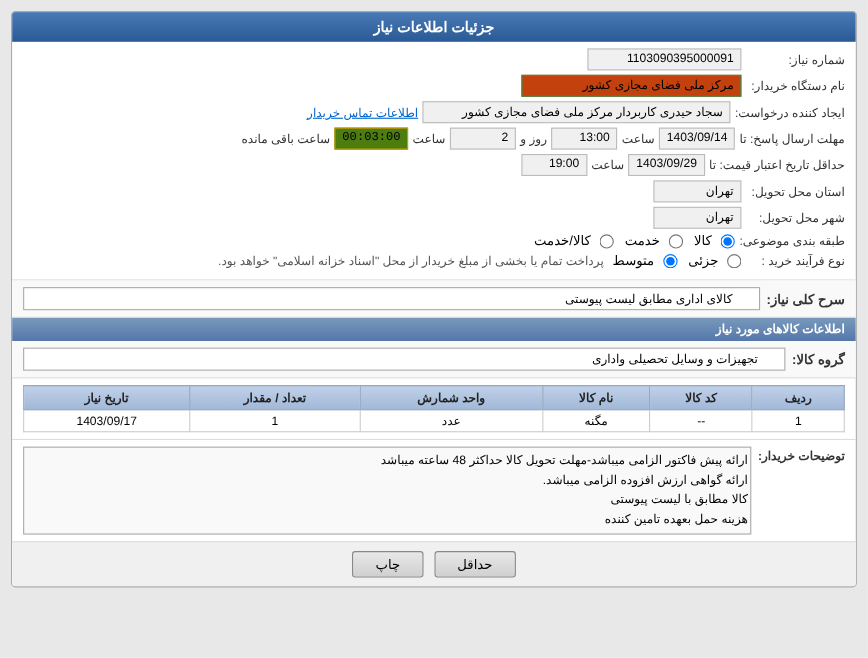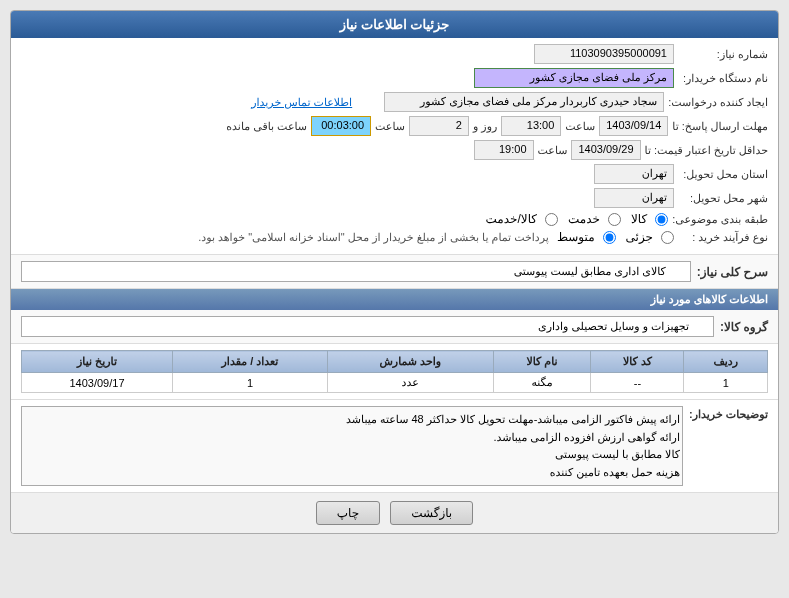--- a/index.html
+++ b/index.html
@@ -51,21 +51,21 @@
       font-size: 11px;
       min-height: 20px;
       display: inline-block;
     }
     .value-box.wide { min-width: 200px; }
     .value-box.medium { min-width: 140px; }
     .value-box.small { min-width: 80px; }
     .value-box.xsmall { min-width: 60px; }
     .value-box.green-border {
       border-color: #4a8a4a;
-      background: #c4b5fd;
+      background: #c2410c;
       padding-left: 32px;
     }
     .link-text {
       color: #0066cc;
       text-decoration: underline;
       cursor: pointer;
       font-size: 11px;
       text-align: right;
     }
     .inline-label {
@@ -193,33 +193,33 @@
       <span class="value-box medium">1103090395000091</span>
     </div>
 
     <div class="form-row">
       <span class="label">نام دستگاه خریدار:</span>
       <span class="value-box wide green-border">مرکز ملی فضای مجازی کشور</span>
     </div>
 
     <div class="form-row">
       <span class="label">ایجاد کننده درخواست:</span>
-      <span class="value-box" style="min-width:280px;margin-left:28px;">سجاد حیدری کاربردار مرکز ملی فضای مجازی کشور</span>
+      <span class="value-box" style="min-width:280px;">سجاد حیدری کاربردار مرکز ملی فضای مجازی کشور</span>
       <span class="link-text">اطلاعات تماس خریدار</span>
     </div>
 
     <div class="form-row">
       <span class="label">مهلت ارسال پاسخ: تا</span>
       <span class="value-box xsmall">1403/09/14</span>
       <span class="inline-label">ساعت</span>
       <span class="value-box xsmall">13:00</span>
       <span class="inline-label">روز و</span>
       <span class="value-box xsmall">2</span>
       <span class="inline-label">ساعت</span>
-      <span class="value-box xsmall" style="background:#7dd3fc;border-color:#cc9900;">00:03:00</span>
+      <span class="value-box xsmall" style="background:#4d7c0f;border-color:#cc9900;font-family:Liberation Mono, monospace;">00:03:00</span>
       <span class="inline-label">ساعت باقی مانده</span>
     </div>
 
     <div class="form-row">
       <span class="label">حداقل تاریخ اعتبار قیمت: تا</span>
       <span class="value-box xsmall">1403/09/29</span>
       <span class="inline-label">ساعت</span>
       <span class="value-box xsmall">19:00</span>
     </div>
 
@@ -308,16 +308,16 @@
     <span class="notes-label">توضیحات خریدار:</span>
     <div class="notes-box" id="notes-box">
         <div>ارائه پیش فاکتور الزامی میباشد-مهلت تحویل کالا حداکثر 48 ساعته میباشد</div>
         <div>ارائه گواهی ارزش افزوده الزامی میباشد.</div>
         <div>کالا مطابق با لیست پیوستی</div>
         <div>هزینه حمل بعهده تامین کننده</div>
       </div>
   </div>
 
   <div class="button-row">
-    <button class="btn">بازگشت</button>
+    <button class="btn">حداقل</button>
     <button class="btn">چاپ</button>
   </div>
 </div>
 
 </body></html>

